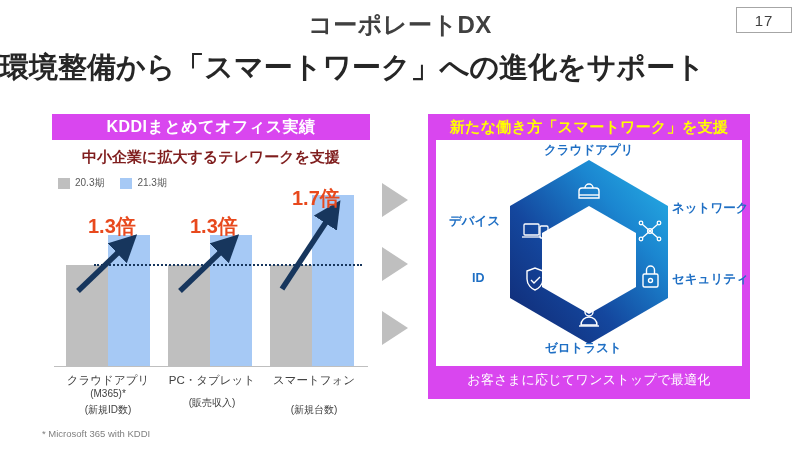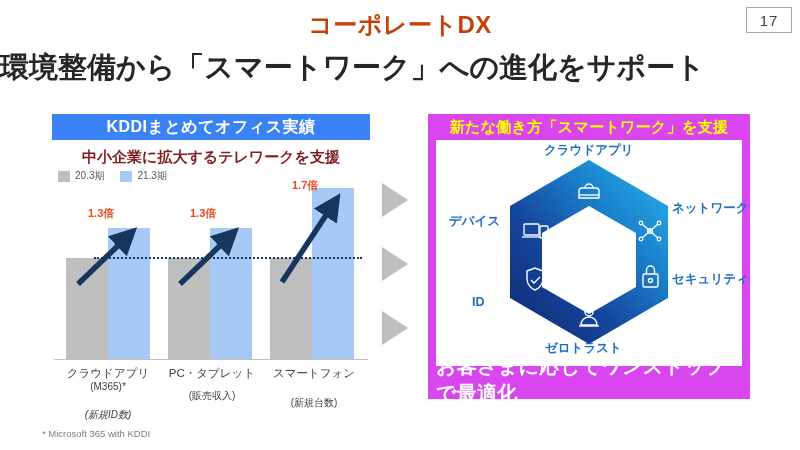--- a/index.html
+++ b/index.html
@@ -15,40 +15,40 @@
     overflow: hidden;
     font-family: "Liberation Sans", "DejaVu Sans", sans-serif;
     -webkit-font-smoothing: antialiased;
   }
 
   
   #page-badge {
     position: absolute;
     top: 7px;
     right: 8px;
-    width: 46px;
+    width: 56px;
     height: 26px;
     border: 1.5px solid #a6a6a6;
     box-sizing: border-box;
     display: flex;
     align-items: center;
     justify-content: center;
     font-size: 15px;
     color: #404040;
     letter-spacing: 1px;
   }
   #eyebrow-title {
     position: absolute;
     top: 9px;
     left: 0;
     width: 800px;
     text-align: center;
     font-size: 24px;
     font-weight: bold;
-    color: #c2410c;
+    color: #404040;
     letter-spacing: 0.5px;
   }
   #main-title {
     position: absolute;
     top: 48px;
     left: 0;
     width: 800px;
     font-size: 29px;
     font-weight: bold;
     color: #262626;
@@ -59,41 +59,41 @@
   #left-panel {
     position: absolute;
     left: 52px;
     top: 114px;
     width: 318px;
     height: 296px;
   }
   #chart-header {
     width: 100%;
     height: 26px;
-    background: #3b82f6;
+    background: #d946ef;
     color: #ffffff;
     font-size: 16px;
     font-weight: bold;
     display: flex;
     align-items: center;
     justify-content: center;
     letter-spacing: 0.5px;
     box-sizing: border-box;
   }
   #chart-subtitle {
     margin-top: 8px;
     width: 100%;
     text-align: center;
     font-size: 15px;
     font-weight: bold;
     color: #7f1d1d;
     letter-spacing: 0px;
   }
   #chart-legend {
-    margin-top: 2px;
+    margin-top: 9px;
     display: flex;
     align-items: center;
     gap: 16px;
     padding-left: 6px;
   }
   .legend-item {
     display: flex;
     align-items: center;
     gap: 5px;
     font-size: 10px;
@@ -129,21 +129,21 @@
   }
   #ref-dotted {
     position: absolute;
     left: 42px;
     width: 268px;
     height: 0;
     border-top: 2px dotted #17365d;
   }
   .growth-label {
     position: absolute;
-    font-size: 11px;
+    font-size: 20px;
     font-weight: bold;
     color: #e8491d;
     white-space: nowrap;
   }
   .arrow-svg {
     position: absolute;
     overflow: visible;
     pointer-events: none;
   }
 
@@ -214,22 +214,22 @@
     letter-spacing: 0.3px;
   }
   #hex-canvas {
     position: relative;
     flex: 1;
     background: #ffffff;
   }
   #right-footer {
     height: 28px;
     color: #ffffff;
-    font-size: 20px;
-    font-weight: bold;
+    font-size: 13px;
+    font-weight: normal;
     display: flex;
     align-items: center;
     justify-content: center;
     letter-spacing: 0.3px;
   }
 
   .hex-label {
     position: absolute;
     font-size: 12.5px;
     font-weight: bold;
@@ -297,21 +297,21 @@
 
       <div class="growth-label" style="left:36px; top:19px;">1.3倍</div>
       <div class="growth-label" style="left:138px; top:19px;">1.3倍</div>
       <div class="growth-label" style="left:240px; top:-9px;">1.7倍</div>
     </div>
 
     <div id="cat-labels">
       <div class="cat" style="left:0px; width:112px;">
         <div class="cat-main">クラウドアプリ</div>
         <div class="cat-sub">(M365)*</div>
-        <div class="cat-unit" style="margin-top:15px;font-style:italic;">(新規ID数)</div>
+        <div class="cat-unit" style="margin-top:3px;">(新規ID数)</div>
       </div>
       <div class="cat" style="left:104px; width:112px;">
         <div class="cat-main">PC・タブレット</div>
         <div class="cat-unit" style="margin-top:9px;">(販売収入)</div>
       </div>
       <div class="cat" style="left:206px; width:112px;">
         <div class="cat-main">スマートフォン</div>
         <div class="cat-unit" style="margin-top:16px;">(新規台数)</div>
       </div>
     </div>
@@ -385,20 +385,20 @@
           <rect x="104" y="86" width="8" height="12" rx="1.2"></rect>
           <line x1="106" y1="96" x2="110" y2="96"></line>
         </g>
       </svg>
 
 
       <div class="hex-label" style="left:108px; top:2px;">クラウドアプリ</div>
       <div class="hex-label" style="left:236px; top:60px;">ネットワーク</div>
       <div class="hex-label" style="left:236px; top:131px;">セキュリティ</div>
       <div class="hex-label" style="left:109px; top:200px;">ゼロトラスト</div>
-      <div class="hex-label" style="left:36px;  top:131px;margin-top:24px;">ID</div>
+      <div class="hex-label" style="left:36px;  top:131px;">ID</div>
       <div class="hex-label" style="left:13px;  top:73px;text-align:center;">デバイス</div>
     </div>
 
     <div id="right-footer">お客さまに応じてワンストップで最適化</div>
   </div>
 
 </div>
 
 </body></html>

